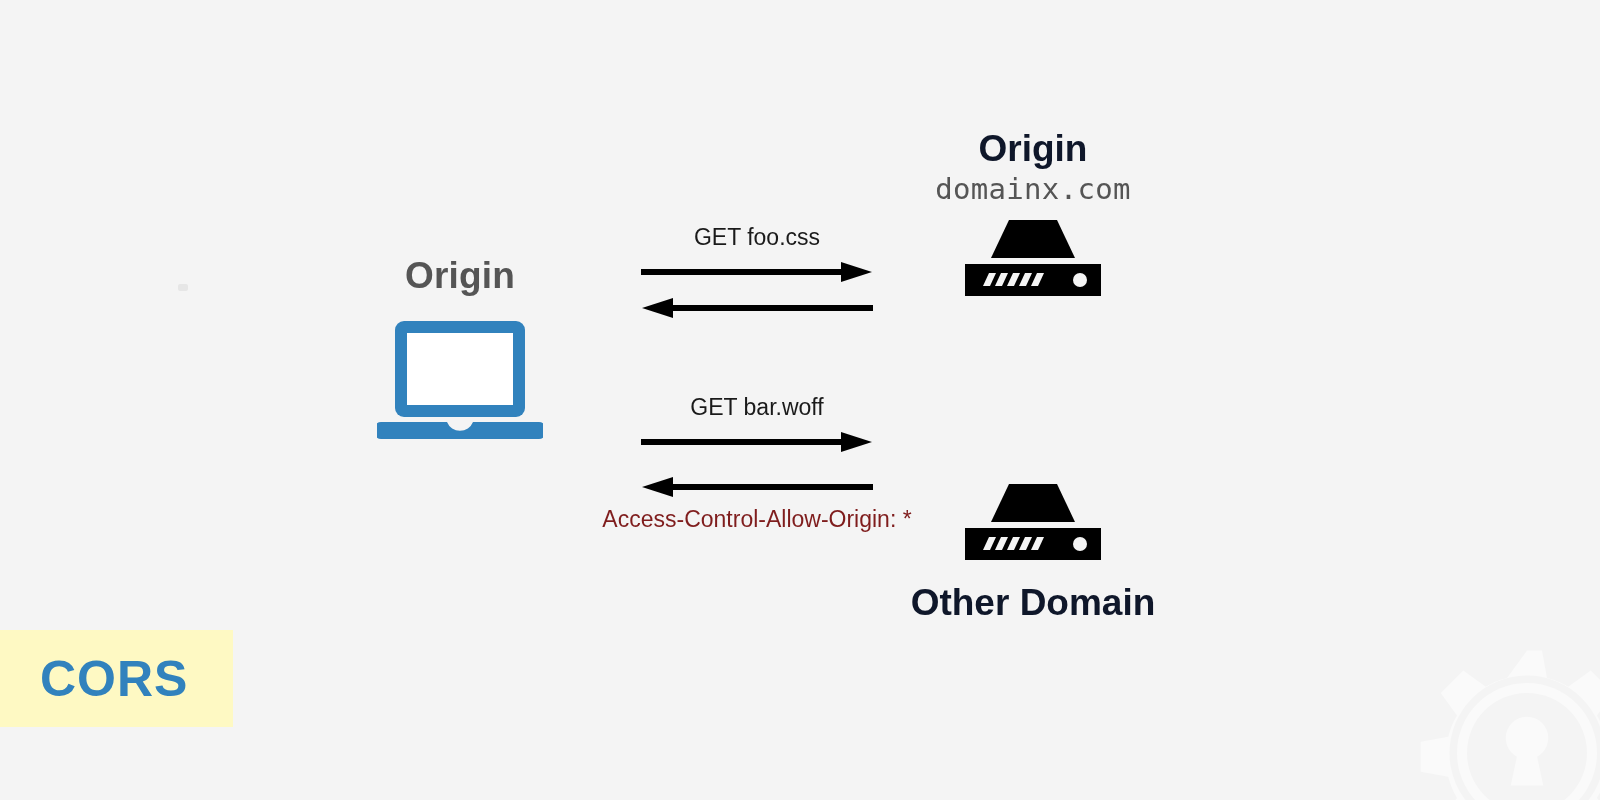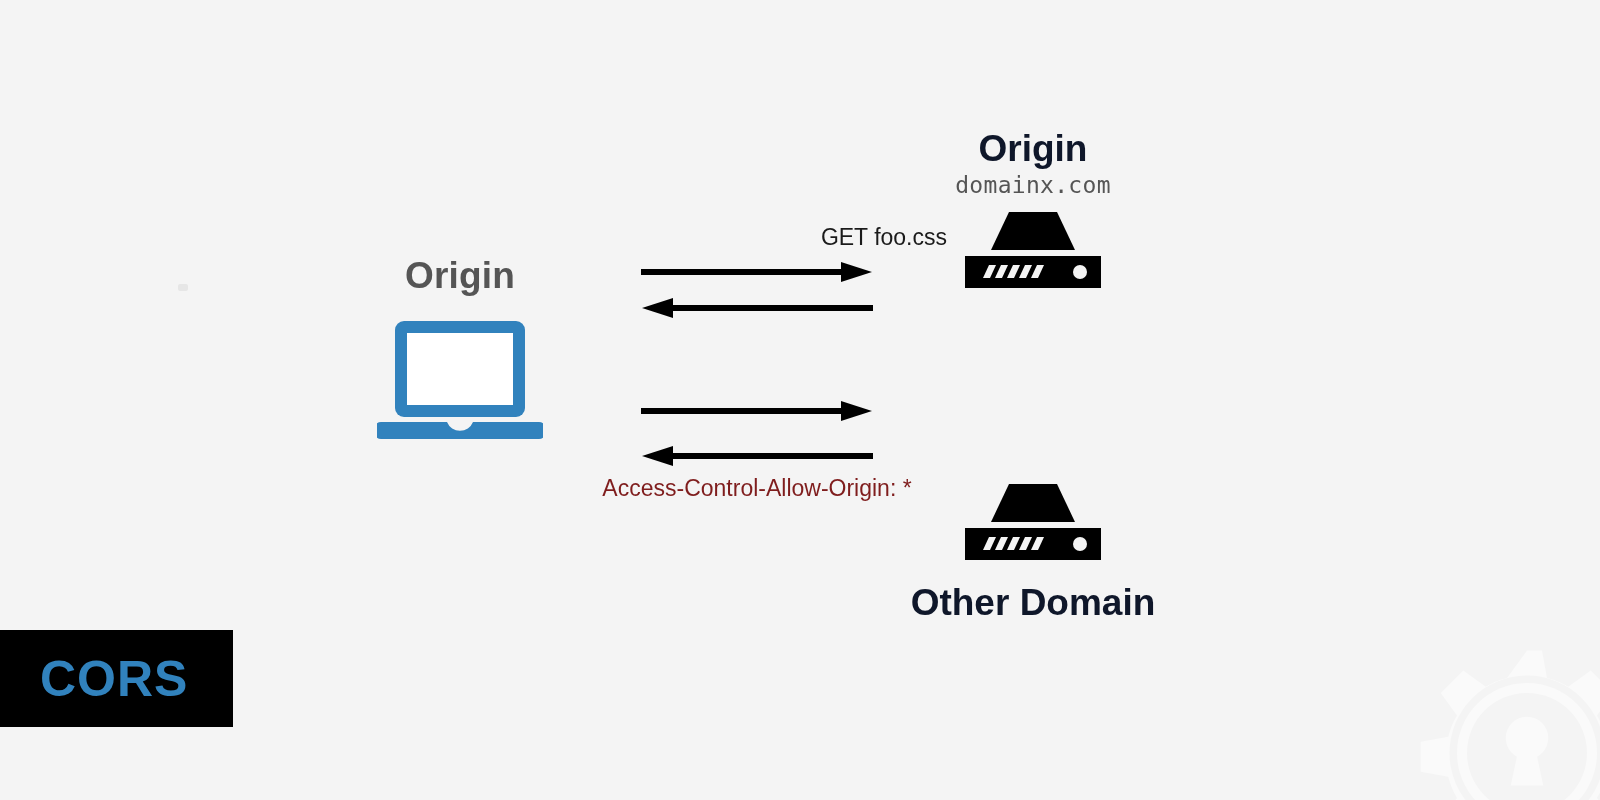--- a/index.html
+++ b/index.html
@@ -57,21 +57,21 @@
   .server-other  { left: 853px; top: 470px; }
 
   .server-title {
     font-size: 37px;
     font-weight: bold;
     color: #0f172a;
     line-height: 1.04;
   }
   .server-sub {
     font-family: "DejaVu Sans Mono", "Liberation Mono", monospace;
-    font-size: 23px;
+    font-size: 29px;
     color: #555555;
     margin-top: 4px;
     letter-spacing: 0.3px;
   }
   .server-icon { margin-top: 12px; }
   .server-icon-top { margin-bottom: 14px; }
 
   
   .exchange {
     position: absolute;
@@ -79,42 +79,41 @@
     text-align: center;
   }
   .exchange-1 { left: 567px; top: 222px; }
   .exchange-2 { left: 567px; top: 392px; }
 
   .msg-label {
     font-size: 23px;
     color: #1a1a1a;
     line-height: 1.33;
     white-space: nowrap;
-    text-align: right;
   }
   .msg-label-below {
     font-size: 23px;
     color: #7f1d1d;
     line-height: 1.33;
     white-space: nowrap;
     margin-top: 6px;
   }
   .arrow-row { line-height: 0; }
   .arrow-gap-sm { height: 14px; }
   .arrow-gap-md { height: 23px; }
   .arrow-pre { height: 8px; }
 
   
   .cors-banner {
     position: absolute;
     left: 0;
     top: 630px;
     width: 233px;
     height: 97px;
-    background: #000000;
+    background: #fef9c3;
     display: flex;
     align-items: center;
   }
   .cors-text {
     font-size: 50px;
     font-weight: bold;
     color: #3182bd;
     letter-spacing: 1px;
     margin-left: 40px;
   }
@@ -185,20 +184,21 @@
     <div class="arrow-gap-sm"></div>
     <div class="arrow-row">
       <svg width="232" height="22" viewBox="0 0 232 22" aria-hidden="true">
         <rect x="27" y="8" width="205" height="6" fill="#000000"></rect>
         <path d="M32 1 L1 11 L32 21 Z" fill="#000000"></path>
       </svg>
     </div>
   </div>
 
   <div class="exchange exchange-2">
+    <div class="msg-label">GET bar.woff</div>
     <div class="arrow-pre"></div>
     <div class="arrow-row">
       <svg width="232" height="22" viewBox="0 0 232 22" aria-hidden="true">
         <rect x="0" y="8" width="205" height="6" fill="#000000"></rect>
         <path d="M200 1 L231 11 L200 21 Z" fill="#000000"></path>
       </svg>
     </div>
     <div class="arrow-gap-md"></div>
     <div class="arrow-row">
       <svg width="232" height="22" viewBox="0 0 232 22" aria-hidden="true">

